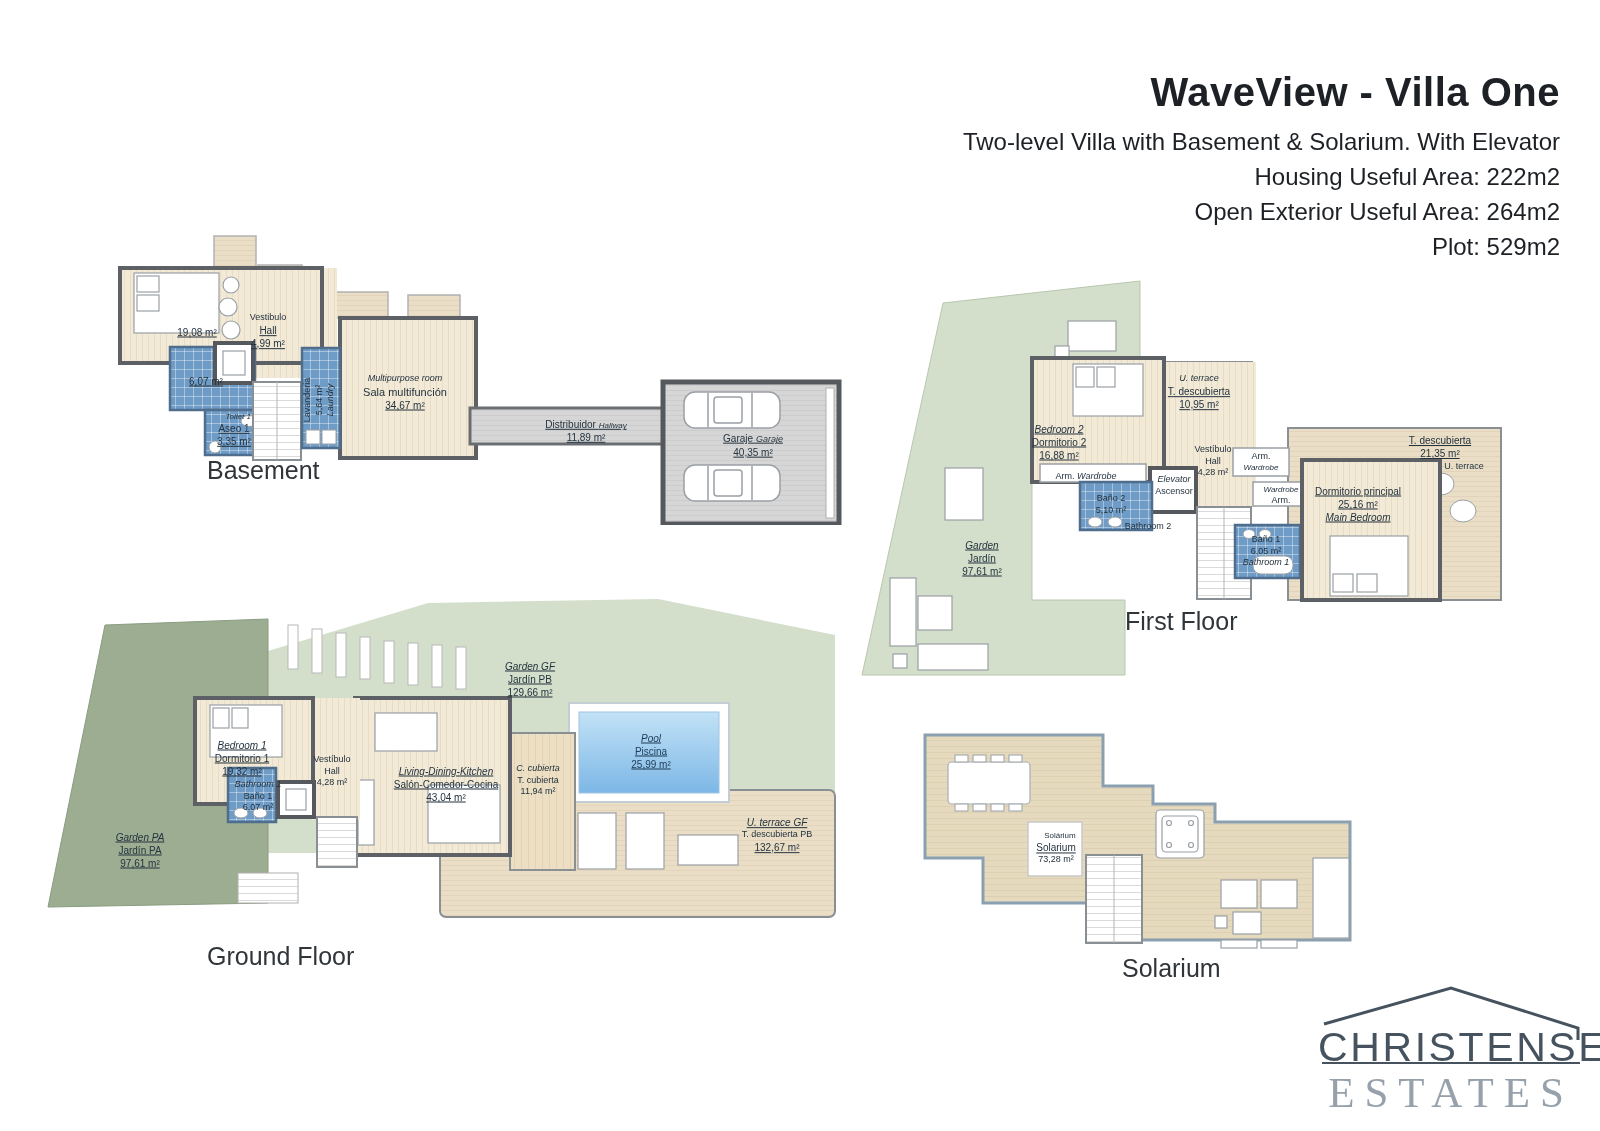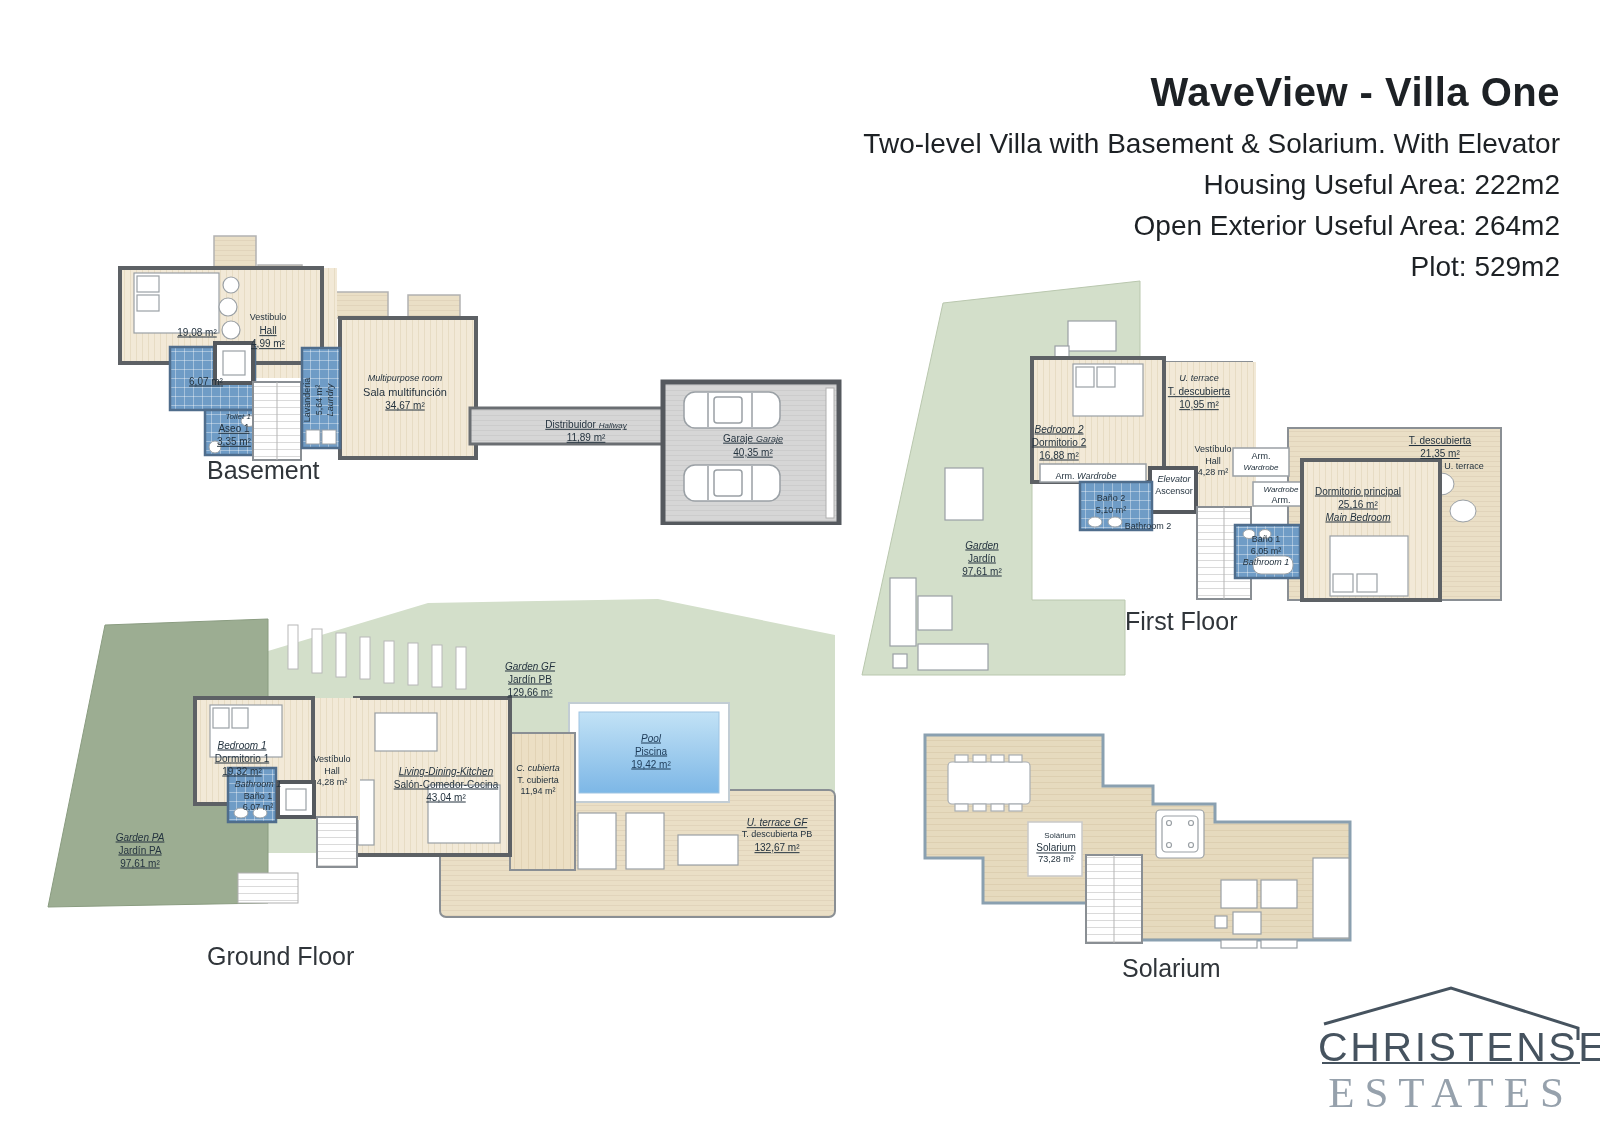--- a/index.html
+++ b/index.html
@@ -5,21 +5,21 @@
   html,body{margin:0;padding:0;}
   body{
     width:1600px;height:1131px;position:relative;overflow:hidden;
     background:#ffffff;
     font-family:"Liberation Sans", sans-serif;
     color:#24333f;
   }
   
   .header{position:absolute;left:0;top:34px;width:1560px;text-align:right;margin-top:36px;}
   .title{font-size:40px;font-weight:bold;color:#1d2125;letter-spacing:.5px;}
-  .sub{font-size:28px;color:#1d2125;margin-top:9px;line-height:1.46;}
+  .sub{font-size:24px;color:#1d2125;margin-top:9px;line-height:1.46;}
   
   .plan{position:absolute;}
   .caption{position:absolute;font-size:25px;color:#30353a;}
   
   .lbl{
     position:absolute;transform:translate(-50%,-50%);
     text-align:center;line-height:1.3;white-space:nowrap;
     color:#24333f;font-size:10px;
   }
   .lbl .en{font-style:italic;}
@@ -293,21 +293,21 @@
   <div class="s10">43,04 m²</div>
 </div>
 <div class="lbl" style="left:538px;top:781px">
   <div class="en s9">C. cubierta</div>
   <div class="s9">T. cubierta</div>
   <div class="s9">11,94 m²</div>
 </div>
 <div class="lbl poolink" style="left:651px;top:751px">
   <div class="en s10">Pool</div>
   <div class="s10">Piscina</div>
-  <div class="s10">19,42 m²</div>
+  <div class="s10">25,99 m²</div>
 </div>
 <div class="lbl" style="left:777px;top:835px">
   <div class="en s10">U. terrace GF</div>
   <div class="s9">T. descubierta PB</div>
   <div class="s10">132,67 m²</div>
 </div>
 <div class="caption" style="left:207px;top:942px">Ground Floor</div>
 
 <svg class="plan" style="left:833px;top:266px" width="675" height="410" viewBox="0 0 675 410">
 

